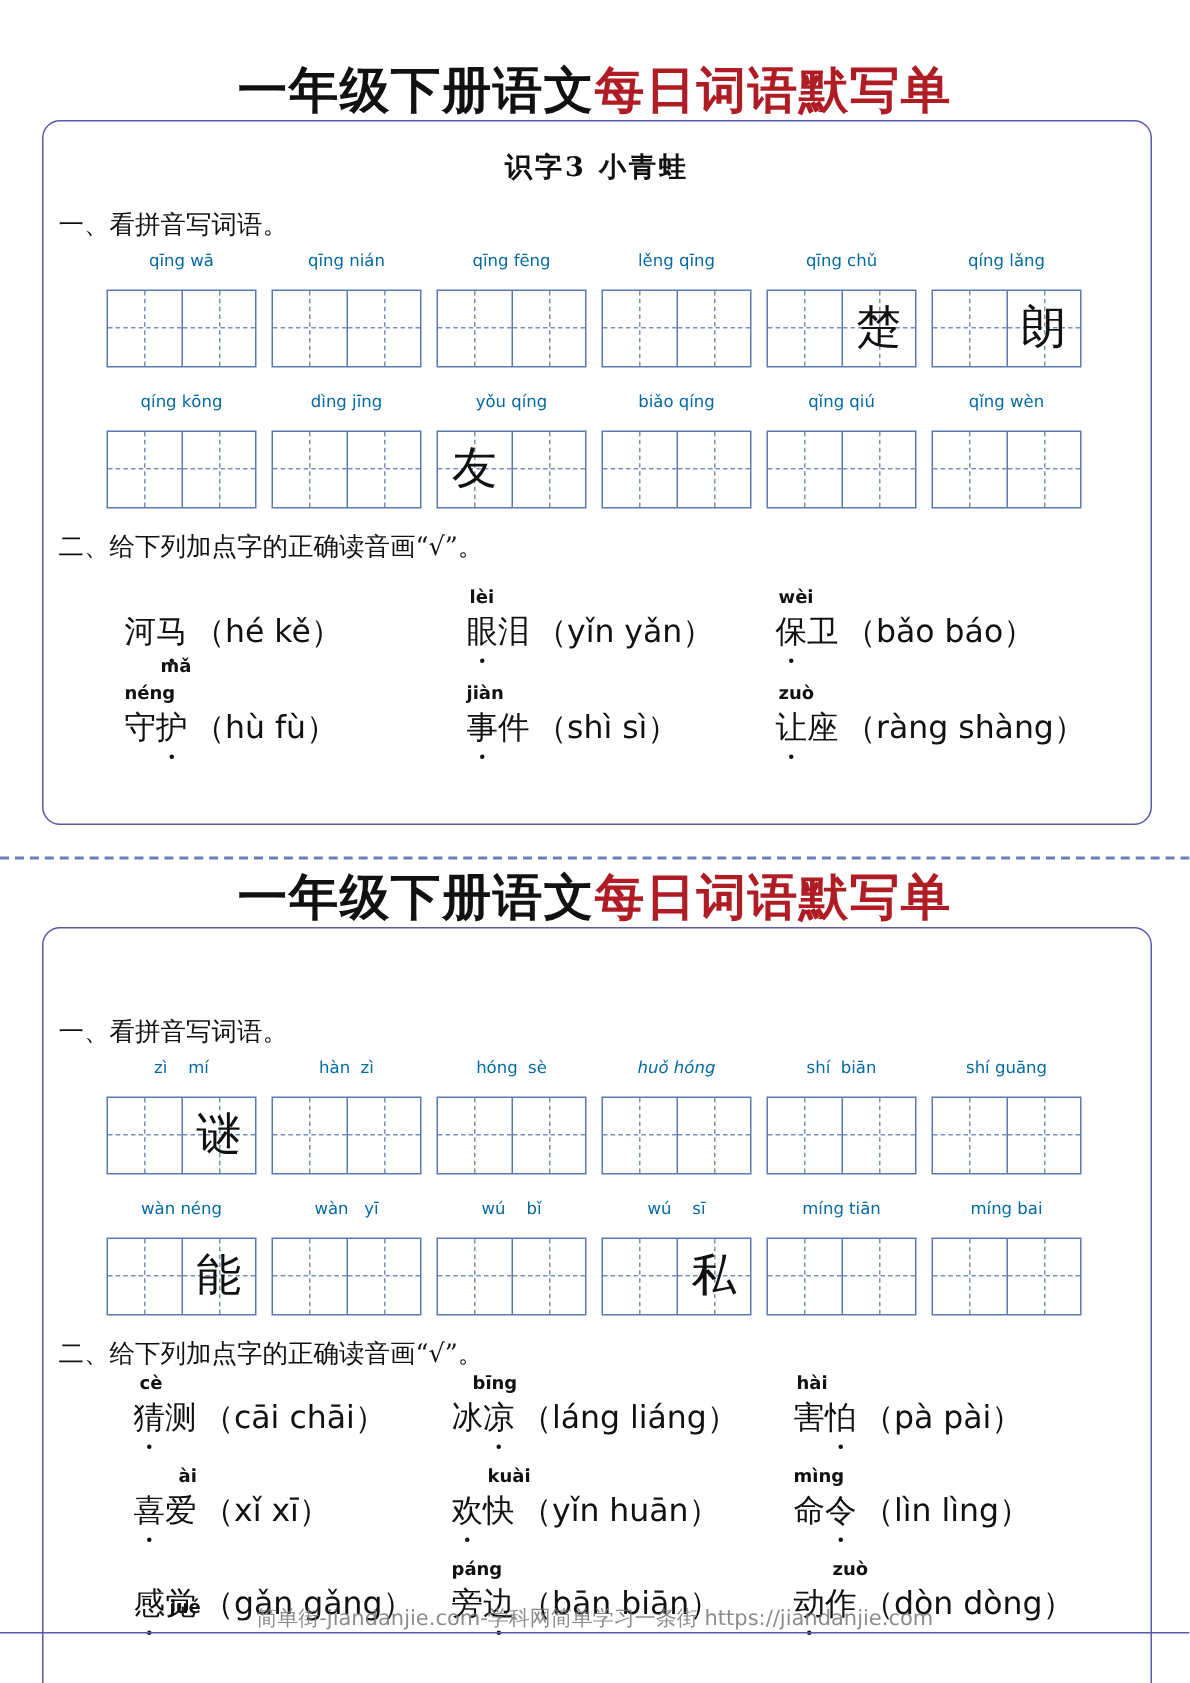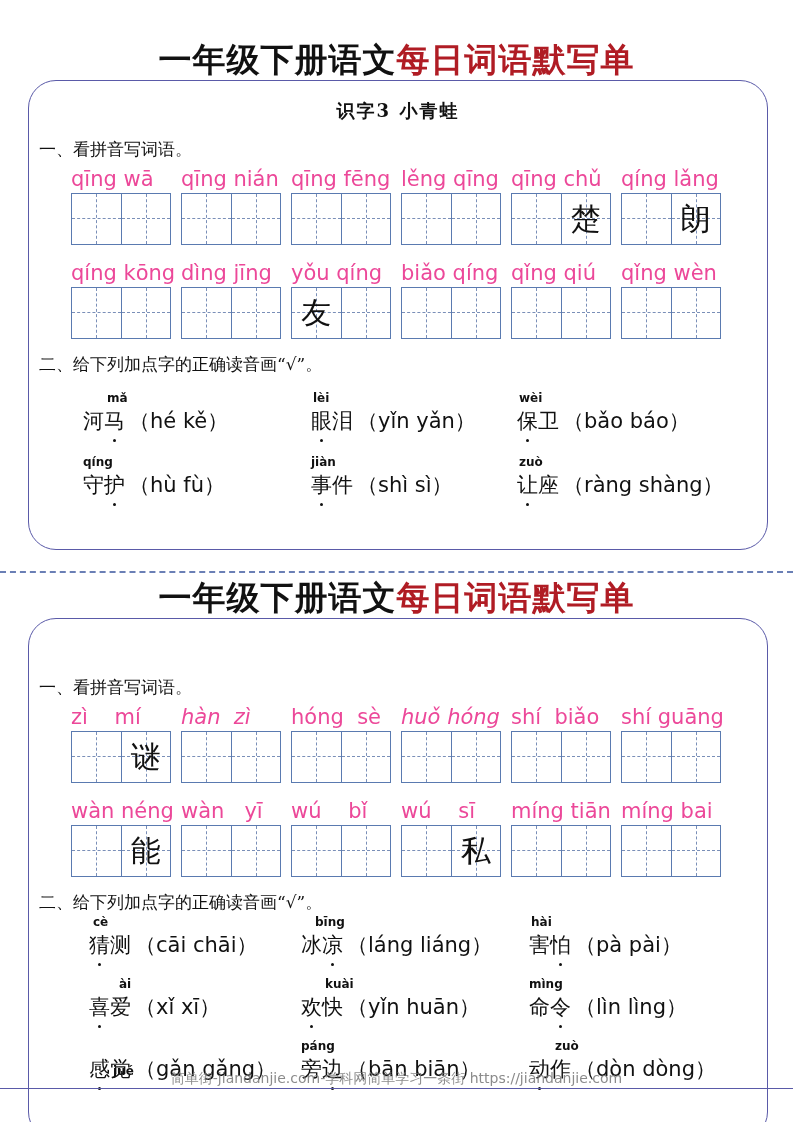--- a/index.html
+++ b/index.html
@@ -3,28 +3,28 @@
 <meta charset="utf-8">
 <style>
   html, body { margin: 0; padding: 0; background: #ffffff; }
   body { width: 793px; height: 1122px; position: relative; overflow: hidden;
          font-family: "DejaVu Sans", sans-serif; color: #111; }
   .sheet-title { position: absolute; left: 0; width: 793px; text-align: center;
          font-family: "DejaVu Serif", serif; font-weight: bold; font-size: 33px; letter-spacing: 1px; }
   .sheet-title .black { color: #111; margin-top: 32px; }
   .sheet-title .red { color: #b01c24; }
   .card { position: absolute; left: 28px; width: 738px; border: 1.5px solid #5a5aa8;
-          border-radius: 28px; background: #fff; }
+          border-radius: 12px; background: #fff; }
   .lesson-title { position: absolute; left: 0; width: 100%; text-align: center;
           font-family: "DejaVu Serif", serif; font-weight: bold; font-size: 18px; letter-spacing: 2px; }
   .section-head { position: absolute; left: 10px; font-family: "DejaVu Serif", serif; font-size: 17px; }
   .word-grid { position: absolute; left: 42px; width: 650px; }
   .word { position: absolute; width: 100px; }
-  .pinyin { position: absolute; top: 0; width: 100px; text-align: left; font-size: 21px;
-            font-family: "DejaVu Sans", sans-serif; color: #ec4899; white-space: nowrap; }
+  .pinyin { position: absolute; top: 0; width: 100px; text-align: center; font-size: 11px;
+            font-family: "DejaVu Sans", sans-serif; color: #0369a1; white-space: nowrap; }
   .boxes { position: absolute; top: 26px; width: 98px; height: 50px; border: 1.5px solid #5a7ab0; display: flex; }
   .cell { position: relative; width: 49px; height: 50px; }
   .cell + .cell { border-left: 1.5px solid #5a7ab0; }
   .cell::before { content: ""; position: absolute; left: 24px; top: 0; height: 100%; border-left: 1px dashed #7a8fb8; }
   .cell::after { content: ""; position: absolute; top: 24px; left: 0; width: 100%; border-top: 1px dashed #7a8fb8; }
   .cell .hanzi { position: absolute; left: 0; top: 0; width: 100%; height: 100%; z-index: 2;
                  text-align: center; line-height: 50px; font-size: 30px; font-family: "DejaVu Serif", serif; }
   .q-item { position: absolute; white-space: nowrap; }
   .q-item .hint { position: absolute; top: 0; font-size: 12px; font-weight: bold; }
   .q-item .line { position: absolute; top: 16px; font-size: 21px; white-space: nowrap; }
@@ -182,33 +182,33 @@
           <div class="cell">
             <span class="hanzi"></span>
           </div>
         </div>
       </div>
   </div>
 
   <div class="section-head" style="top:272px;">二、给下列加点字的正确读音画“√”。</div>
 
   <div class="q-item" style="left:54px;top:310px;">
-    <span class="hint" style="left:24px;">mǎ</span>
+    <span class="hint" style="left:24px;margin-top:46px;">mǎ</span>
     <div class="line"><span class="ch">河</span><span class="ch dot">马</span><span class="opts">（hé kě）</span></div>
   </div>
   <div class="q-item" style="left:282px;top:310px;">
     <span class="hint" style="left:2px;">lèi</span>
     <div class="line"><span class="ch dot">眼</span><span class="ch">泪</span><span class="opts">（yǐn yǎn）</span></div>
   </div>
   <div class="q-item" style="left:488px;top:310px;">
     <span class="hint" style="left:2px;">wèi</span>
     <div class="line"><span class="ch dot">保</span><span class="ch">卫</span><span class="opts">（bǎo báo）</span></div>
   </div>
   <div class="q-item" style="left:54px;top:374px;">
-    <span class="hint" style="left:0px;">qíng</span>
+    <span class="hint" style="left:0px;">néng</span>
     <div class="line"><span class="ch">守</span><span class="ch dot">护</span><span class="opts">（hù fù）</span></div>
   </div>
   <div class="q-item" style="left:282px;top:374px;">
     <span class="hint" style="left:0px;">jiàn</span>
     <div class="line"><span class="ch dot">事</span><span class="ch">件</span><span class="opts">（shì sì）</span></div>
   </div>
   <div class="q-item" style="left:488px;top:374px;">
     <span class="hint" style="left:2px;">zuò</span>
     <div class="line"><span class="ch dot">让</span><span class="ch">座</span><span class="opts">（ràng shàng）</span></div>
   </div>
@@ -229,21 +229,21 @@
         <div class="boxes">
           <div class="cell">
             <span class="hanzi"></span>
           </div>
           <div class="cell">
             <span class="hanzi">谜</span>
           </div>
         </div>
       </div>
     <div class="word" style="left:110px;">
-        <div class="pinyin" style="white-space:pre;font-style:italic;">hàn  zì</div>
+        <div class="pinyin" style="white-space:pre;">hàn  zì</div>
         <div class="boxes">
           <div class="cell">
             <span class="hanzi"></span>
           </div>
           <div class="cell">
             <span class="hanzi"></span>
           </div>
         </div>
       </div>
     <div class="word" style="left:220px;">
@@ -262,21 +262,21 @@
         <div class="boxes">
           <div class="cell">
             <span class="hanzi"></span>
           </div>
           <div class="cell">
             <span class="hanzi"></span>
           </div>
         </div>
       </div>
     <div class="word" style="left:440px;">
-        <div class="pinyin" style="white-space:pre;">shí  biǎo</div>
+        <div class="pinyin" style="white-space:pre;">shí  biān</div>
         <div class="boxes">
           <div class="cell">
             <span class="hanzi"></span>
           </div>
           <div class="cell">
             <span class="hanzi"></span>
           </div>
         </div>
       </div>
     <div class="word" style="left:550px;">

